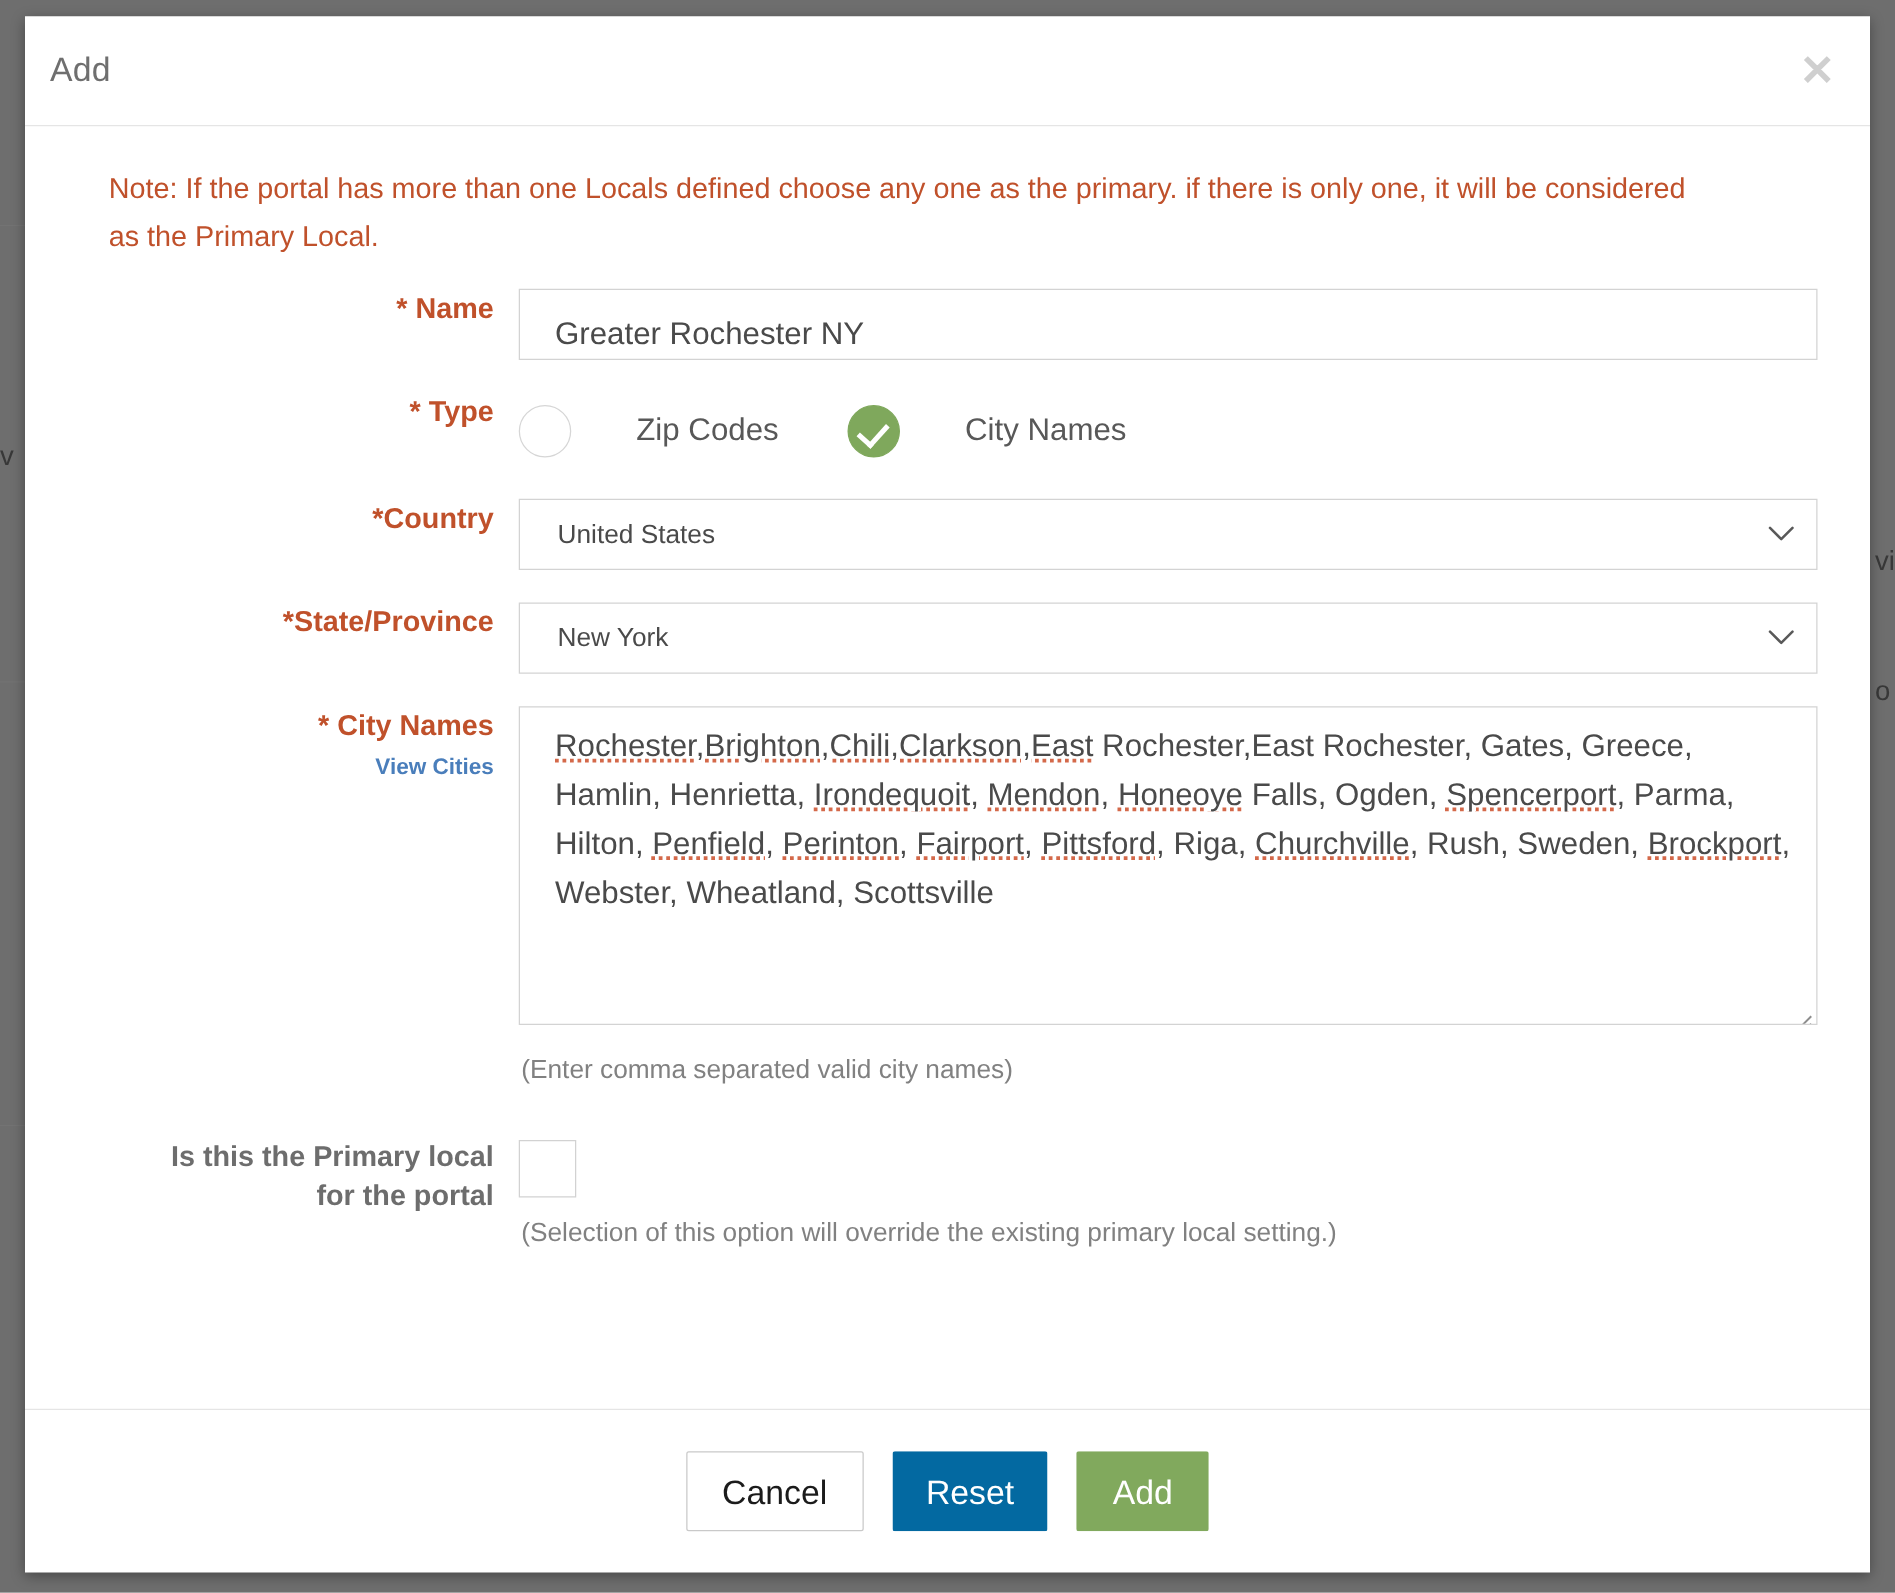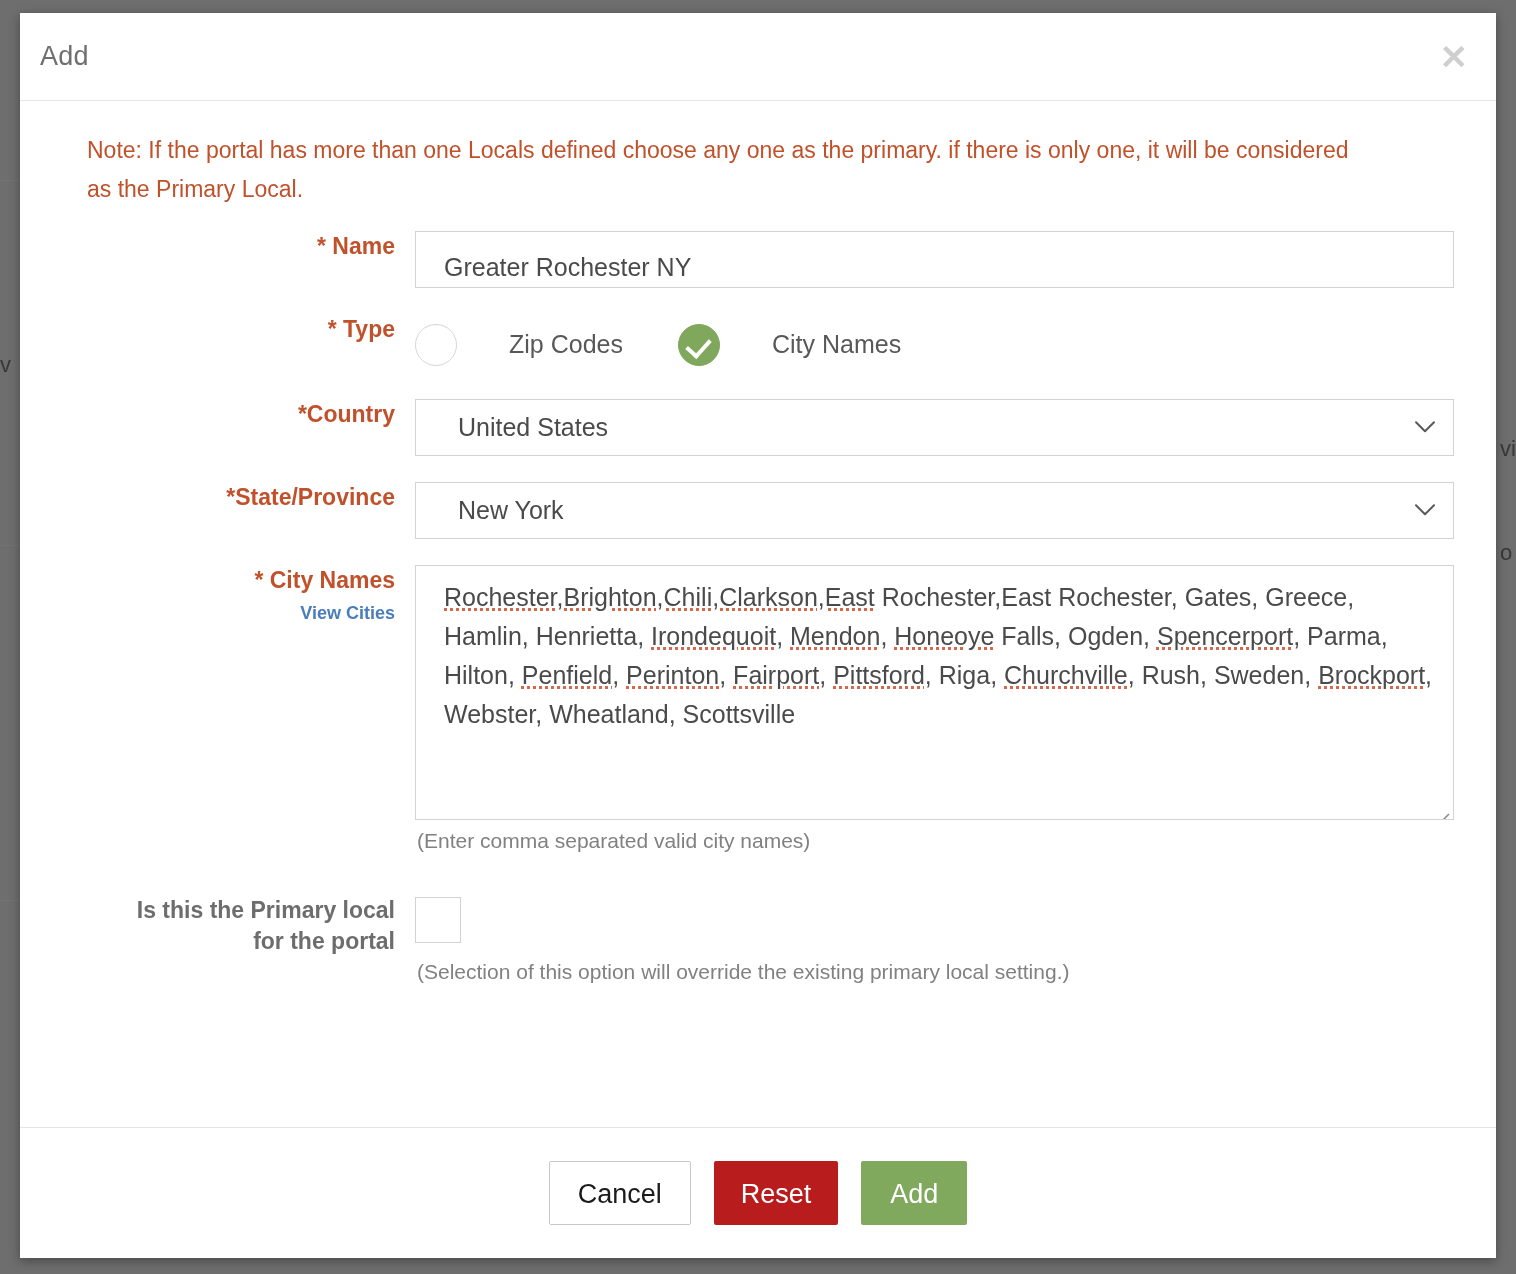--- a/index.html
+++ b/index.html
@@ -138,23 +138,23 @@
   .select-wrap {
     position: relative;
     width: 100%;
   }
   .select-box {
     width: 100%;
     height: 57px;
     box-sizing: border-box;
     border: 1px solid #d3d3d3;
     background: #fff;
-    font-size: 25px;
+    font-size: 21px;
     color: #4a4a4a;
-    padding: 0 50px 0 42px;
+    padding: 0 50px 0 30px;
     display: flex;
     align-items: center;
     cursor: pointer;
   }
   .chevron {
     position: absolute;
     right: 18px;
     top: 50%;
     transform: translateY(-55%);
     pointer-events: none;
@@ -234,21 +234,21 @@
     right: 3px;
     bottom: 3px;
     width: 18px;
     height: 18px;
     pointer-events: none;
   }
 
   .hint {
     font-size: 21px;
     color: #818181;
-    margin-top: 9px;
+    margin-top: 24px;
     padding-left: 2px;
   }
 
   .checkbox-box {
     width: 46px;
     height: 46px;
     border: 1px solid #d2d2d2;
     background: #fff;
     box-sizing: border-box;
     cursor: pointer;
@@ -276,21 +276,21 @@
     border-radius: 2px;
     text-align: center;
   }
   .btn-cancel {
     background: #fff;
     color: #1b1b1b;
     border-color: #c9c9c9;
     min-width: 142px;
   }
   .btn-reset {
-    background: #b91c1c;
+    background: #0369a1;
     color: #fff;
     min-width: 122px;
   }
   .btn-add {
     background: #81a95d;
     color: #fff;
     min-width: 106px;
   }
 </style>
 </head>

